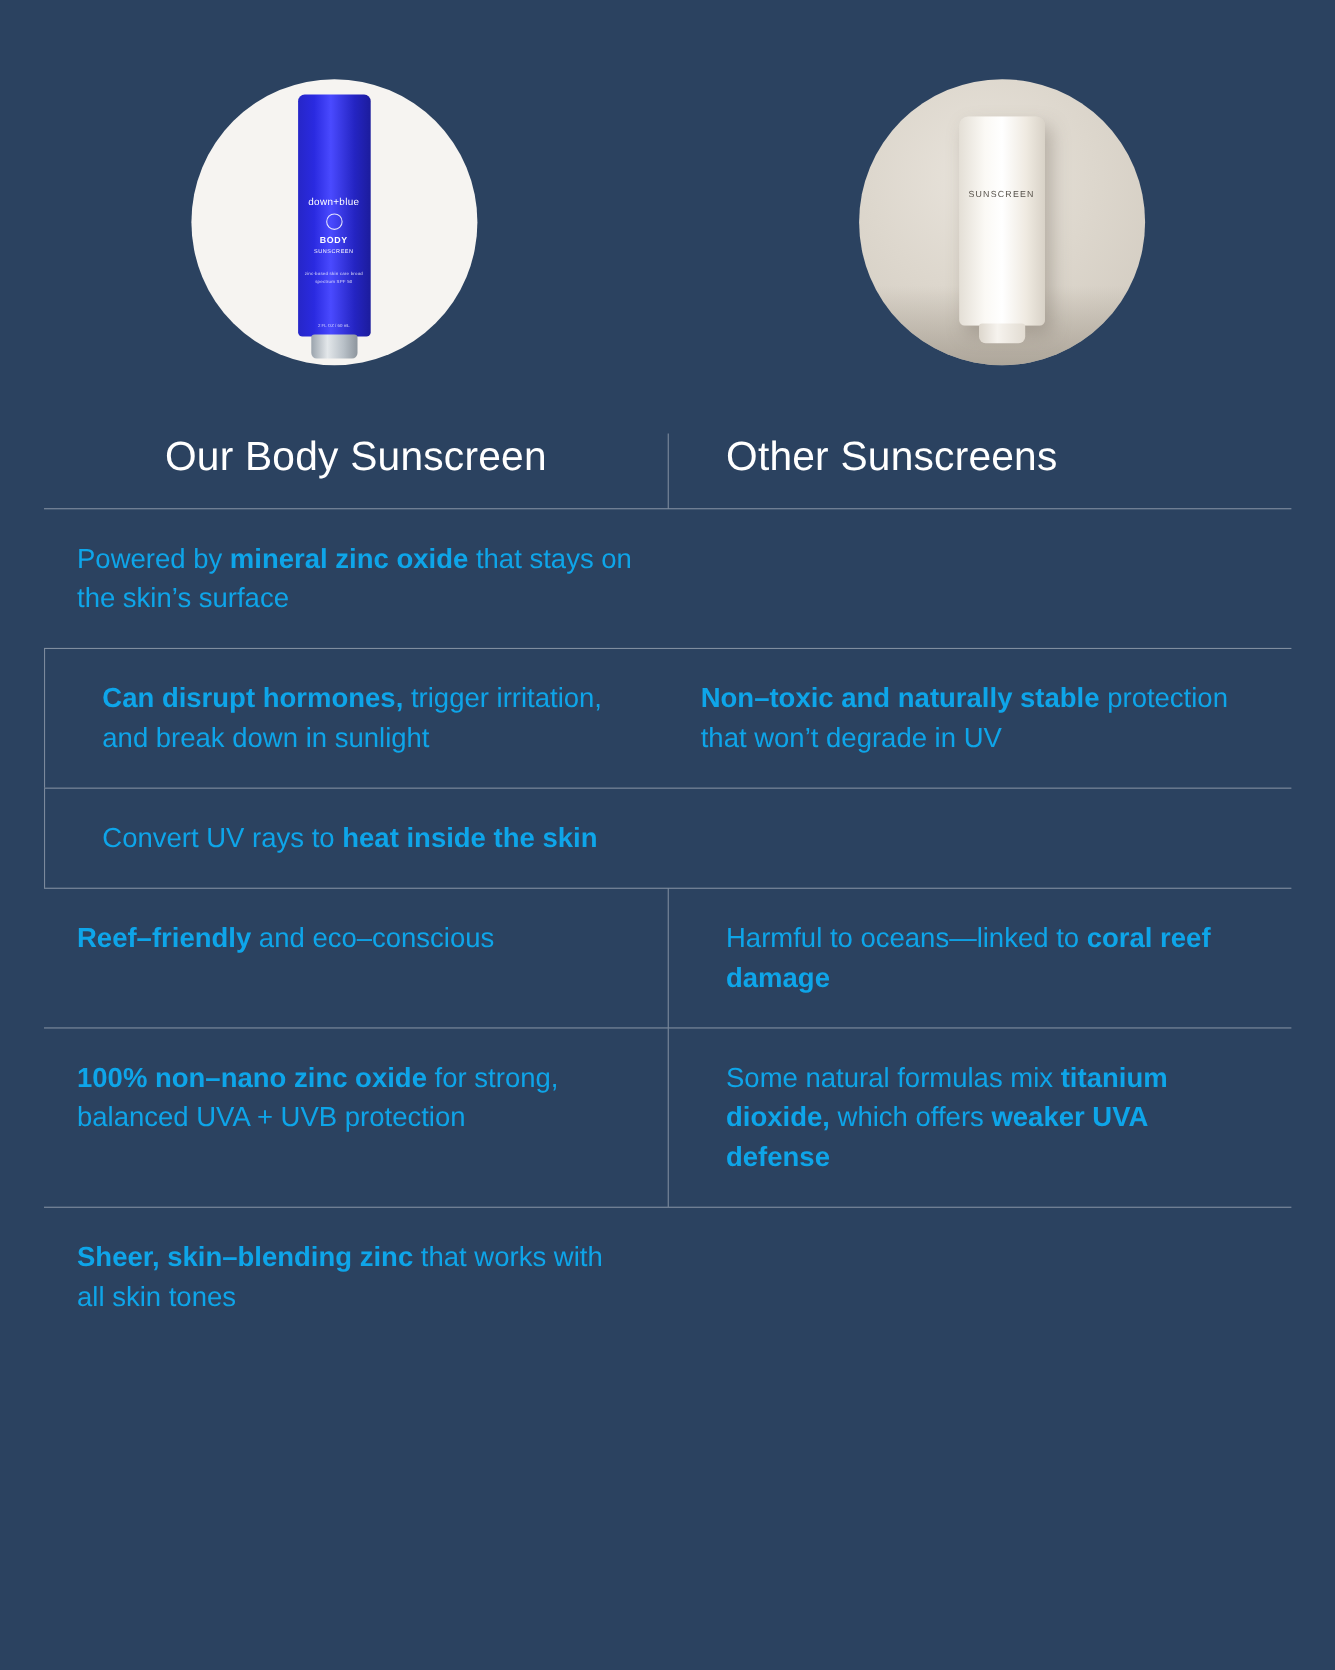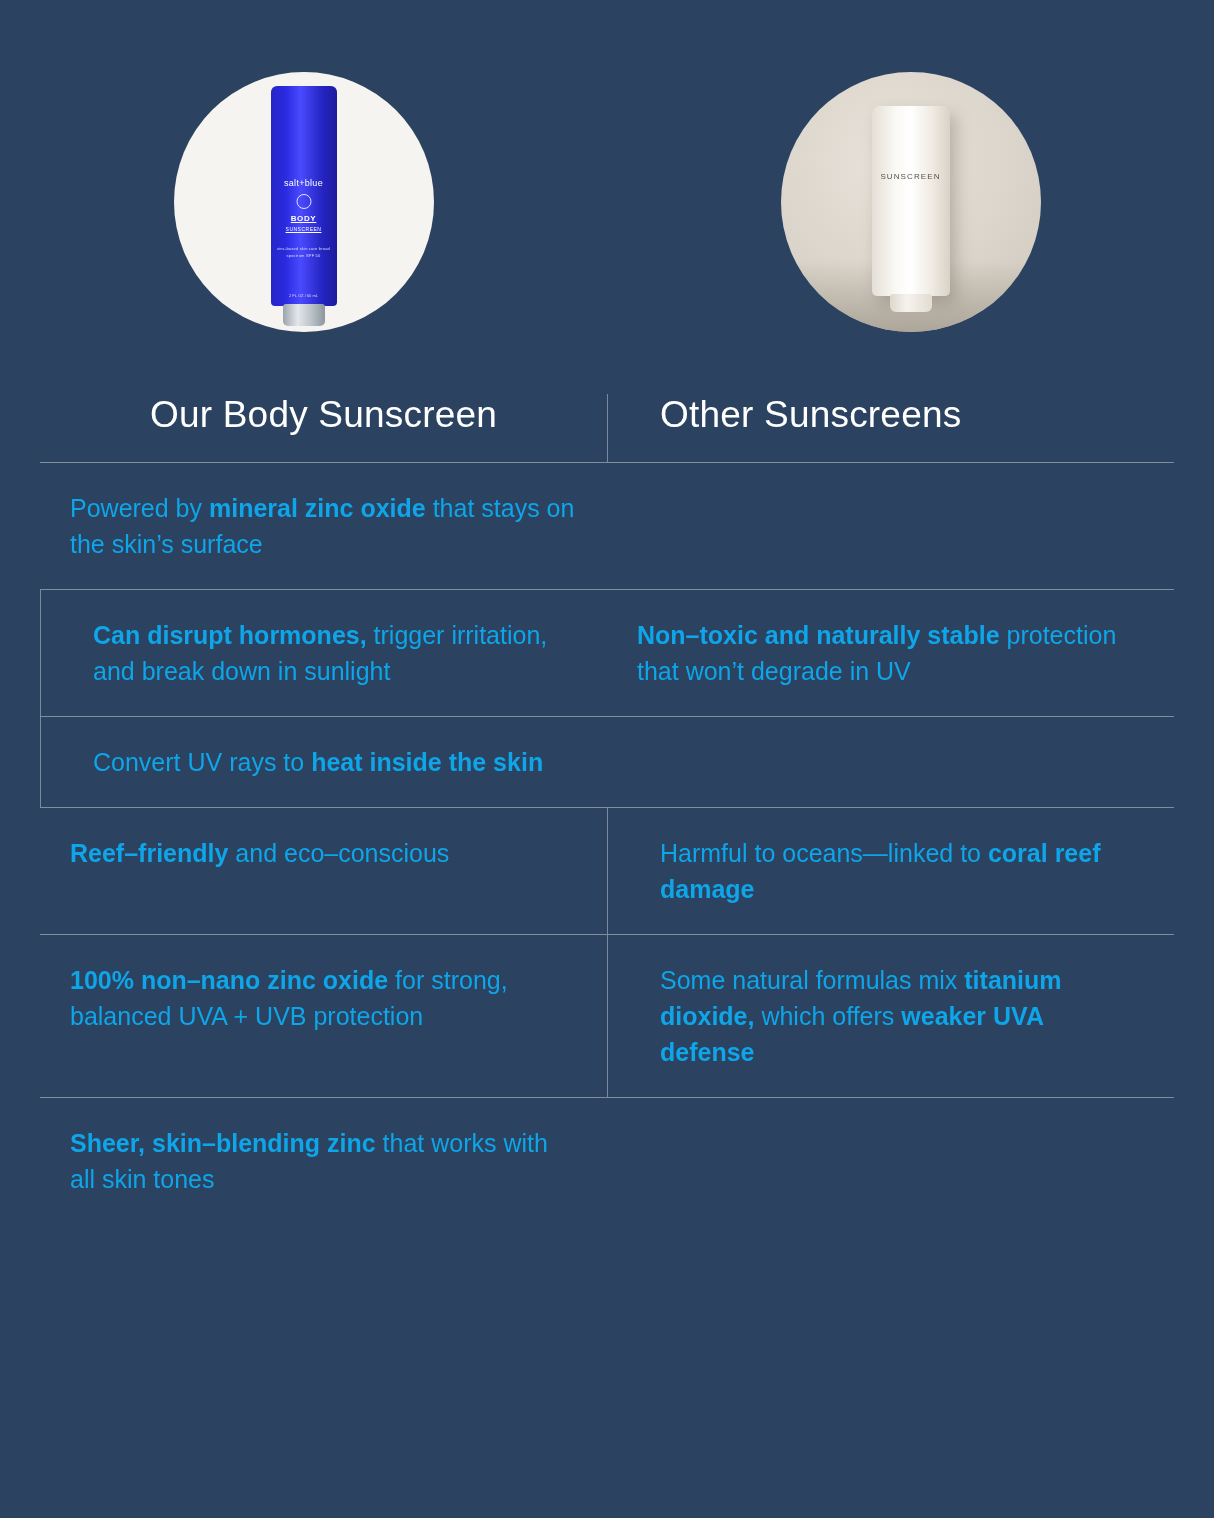--- a/index.html
+++ b/index.html
@@ -77,21 +77,20 @@
   .tube-blue .prod {
     position: absolute;
     top: 128px;
     left: 0;
     right: 0;
     text-align: center;
     font-size: 8px;
     font-weight: bold;
     color: #ffffff;
     letter-spacing: .6px;
-    text-decoration: underline;
   }
   .tube-blue .fine {
     position: absolute;
     top: 160px;
     left: 0;
     right: 0;
     text-align: center;
     font-size: 4px;
     line-height: 1.7;
     color: rgba(255,255,255,.8);
@@ -212,21 +211,21 @@
 </head>
 <body>
 
 <div class="page">
 
   <div class="hero">
 
     <div class="hero-cell">
       <div class="circle-left">
         <div class="tube-blue">
-          <div class="brand">salt+blue</div>
+          <div class="brand">down+blue</div>
           <div class="mark"></div>
           <div class="prod">BODY</div>
           <div class="prod" style="top:140px;font-size:5px;letter-spacing:.5px;font-weight:normal;">SUNSCREEN</div>
           <div class="fine">zinc-based skin care
 broad spectrum SPF 50</div>
           <div class="size">2 FL OZ / 60 mL</div>
         </div>
         <div class="cap-silver"></div>
       </div>
     </div>

